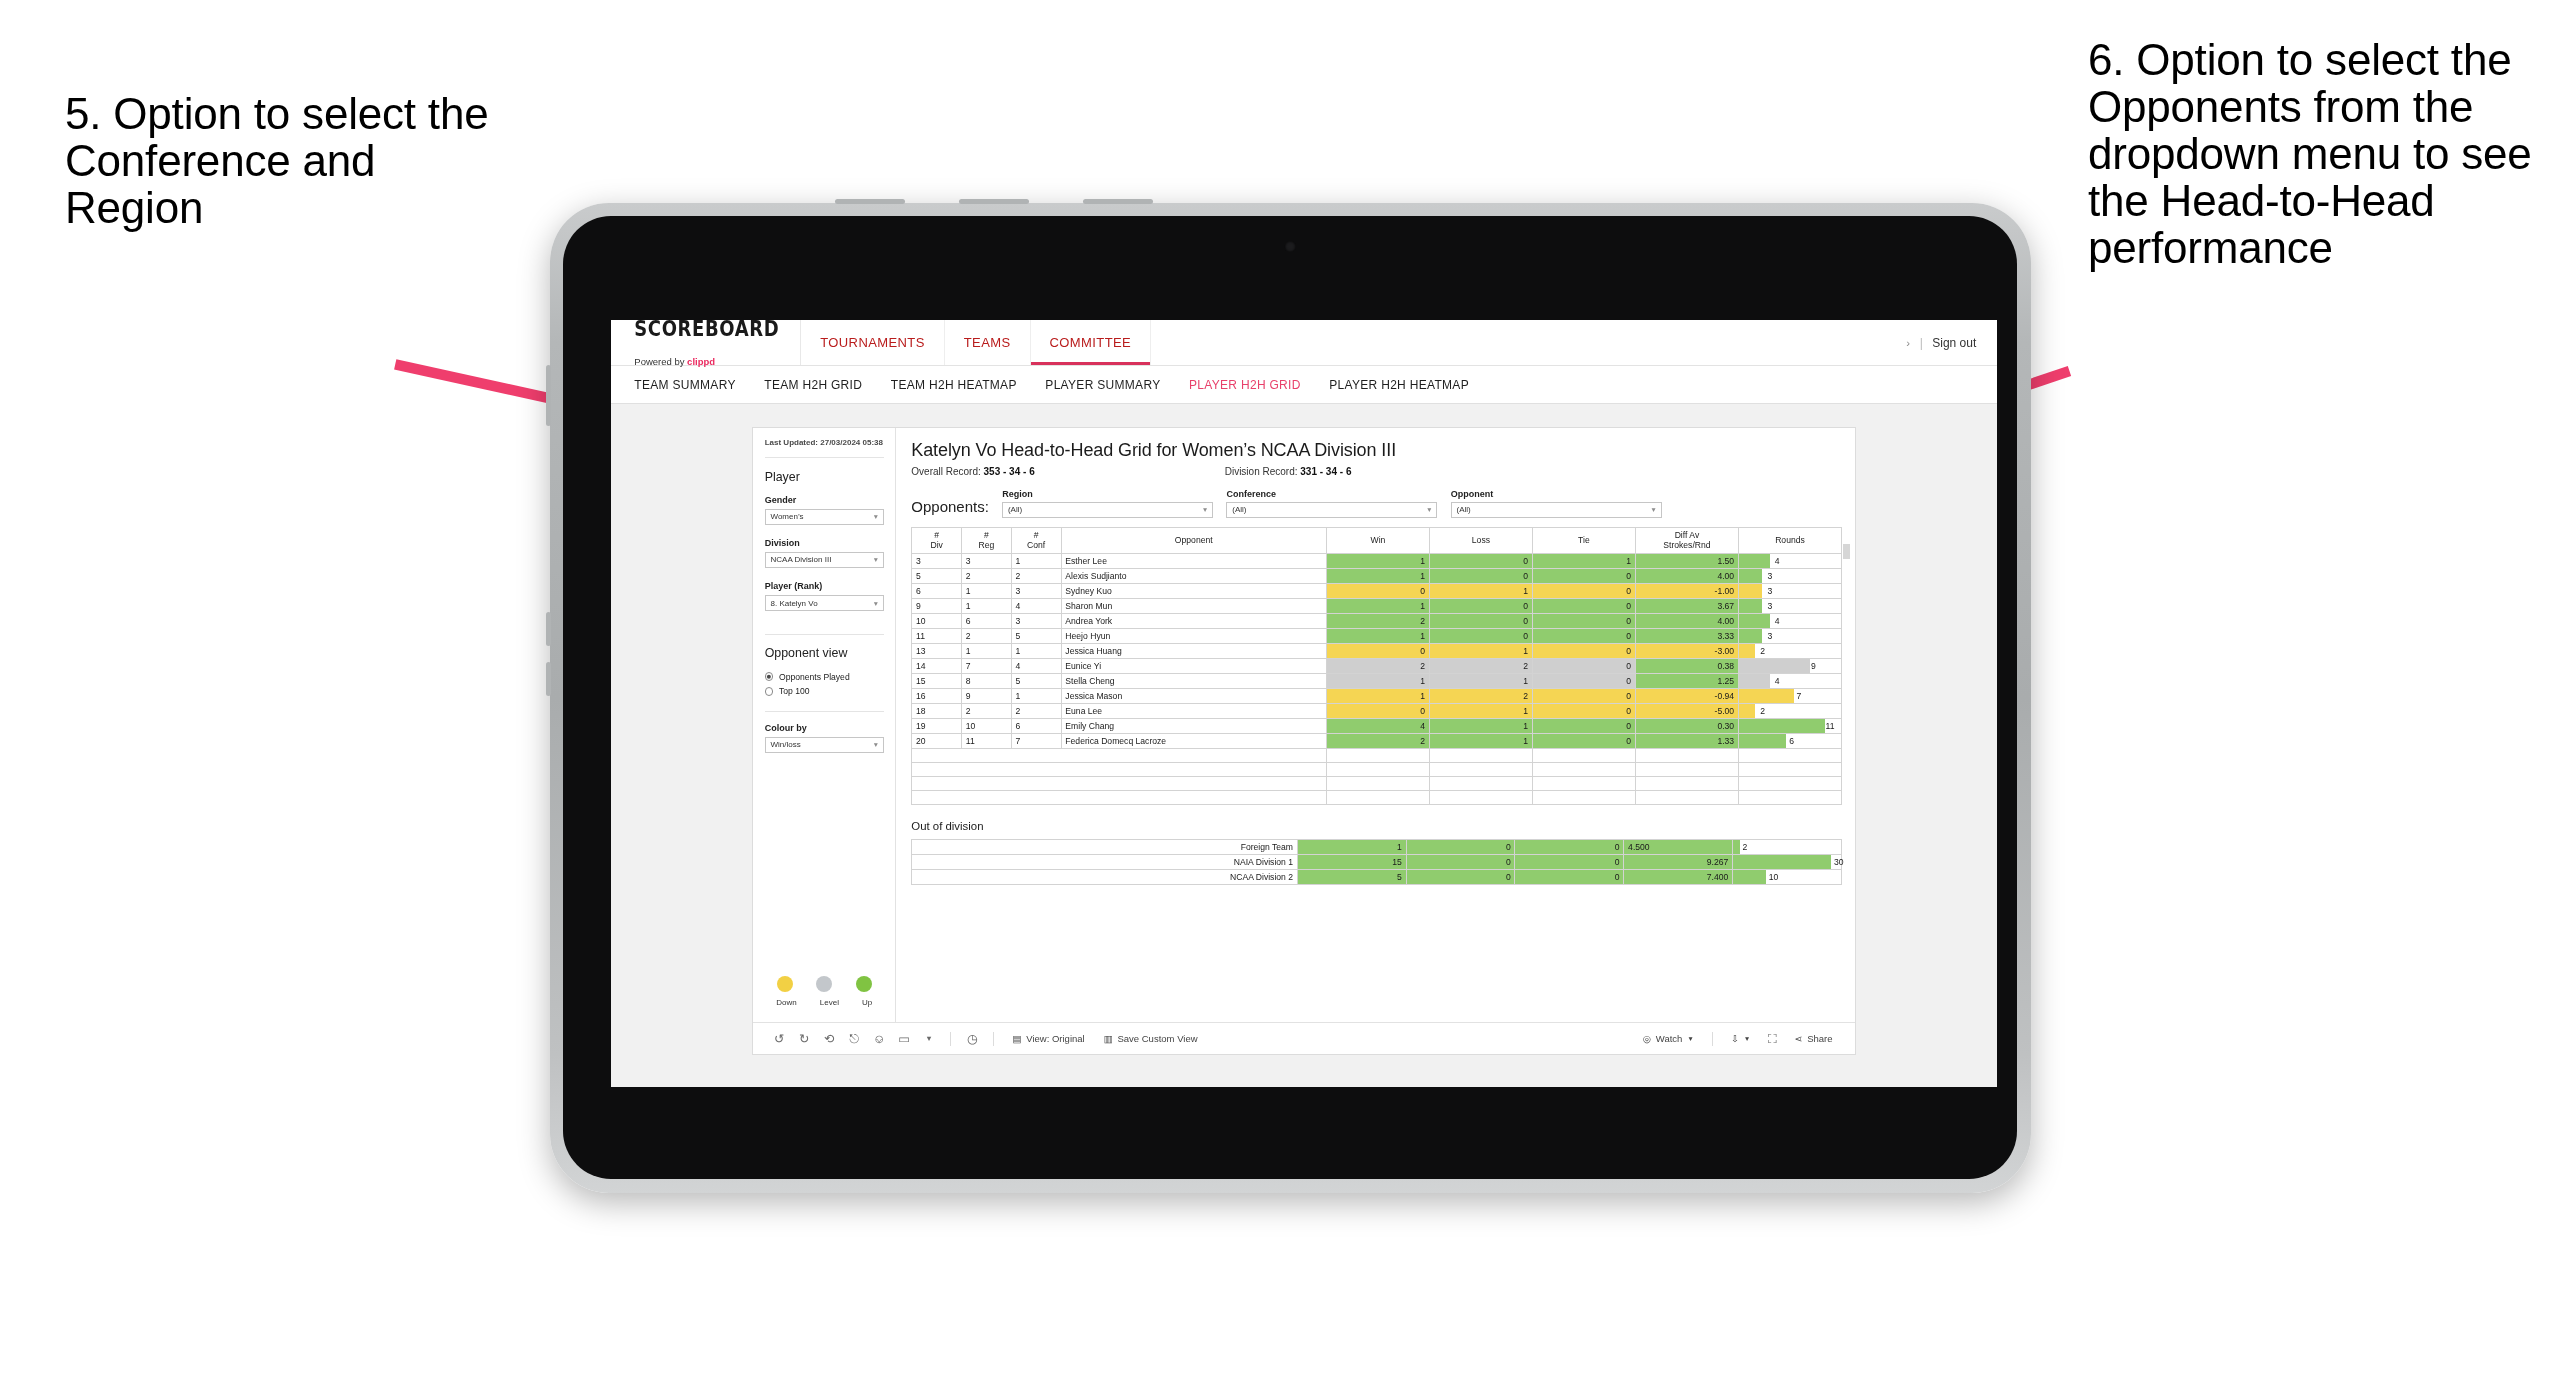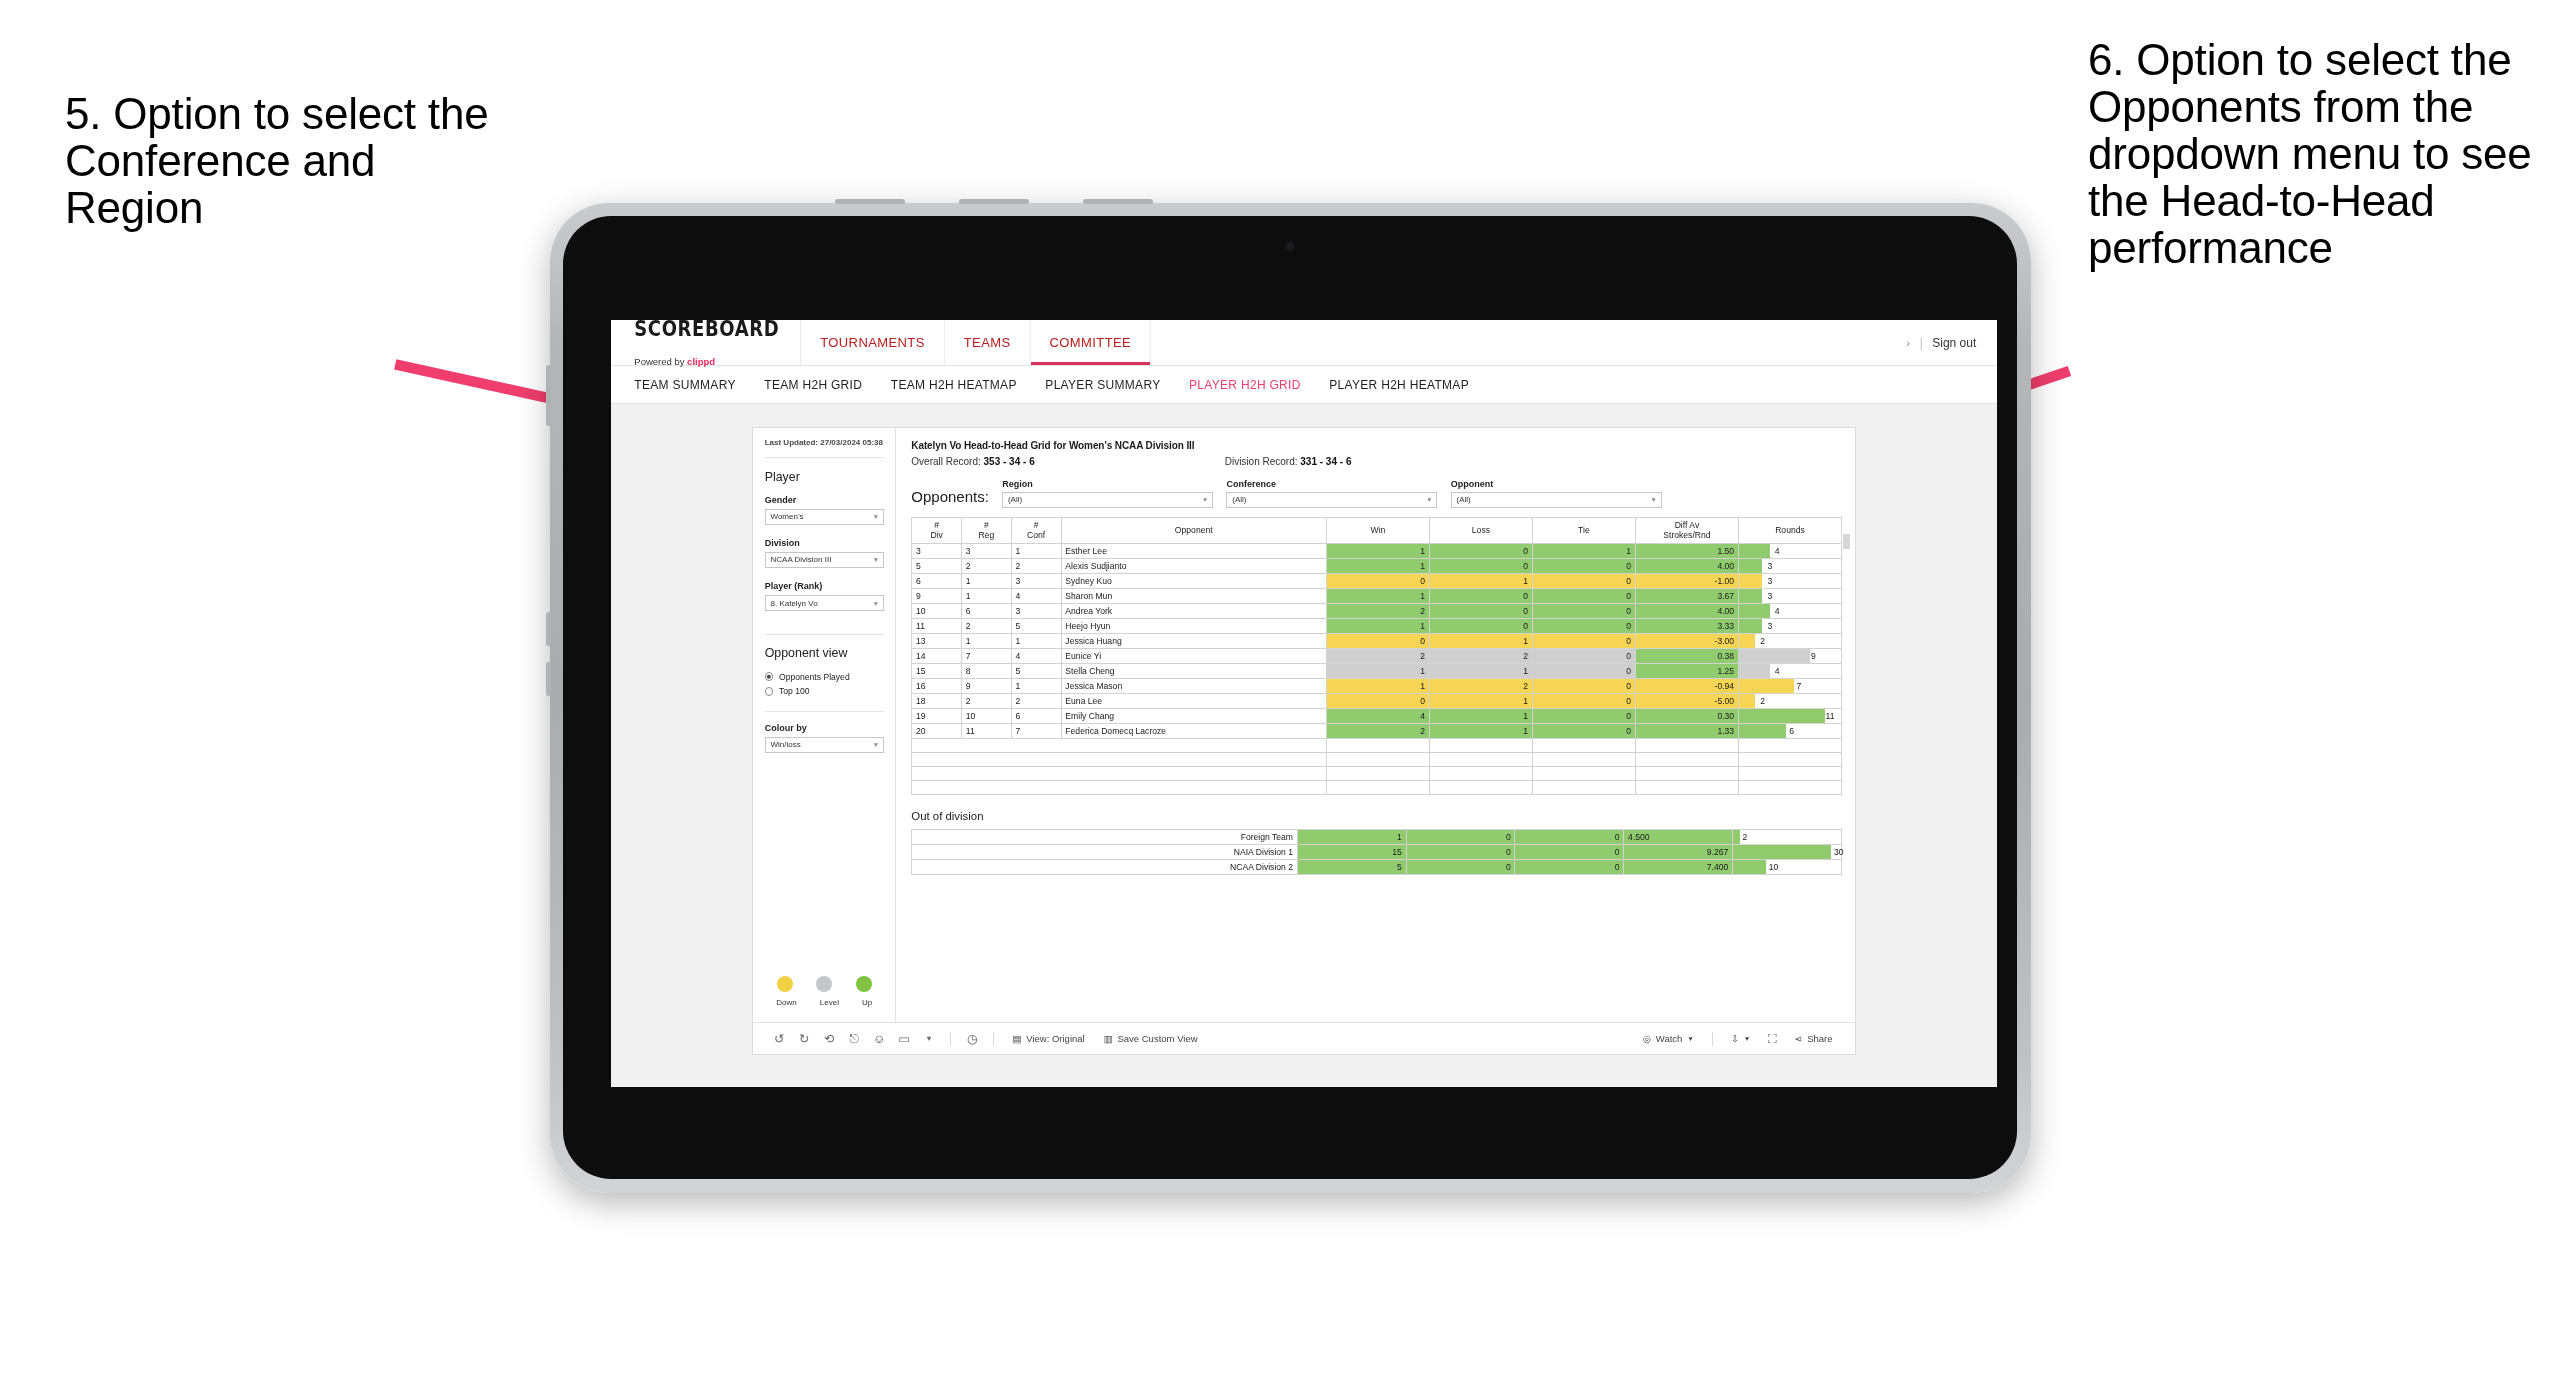--- a/index.html
+++ b/index.html
@@ -137,21 +137,21 @@
     width:4.3px; height:4.3px; border-radius:50%; background:#4a4a4a;
   }
   .radio-lab { font-size: 8.6px; color:#222; }
   .legend { margin-top: auto; padding-bottom: 15px; }
   .legend-dots { display:flex; justify-content:space-around; margin-bottom: 6.7px; }
   .ldot { width:16px; height:16px; border-radius:50%; }
   .legend-labs { display:flex; justify-content:space-around; font-size: 8px; color:#333; }
 
   
   .vmain { flex:1; padding: 11.4px 13.3px 0 15px; min-width:0; display:flex; flex-direction:column; }
-  .viz-title { font-size: 10px; font-weight:700; color:#1b1b1b; letter-spacing:-0.1px; }
+  .viz-title { font-size: 18px; font-weight:400; color:#1b1b1b; letter-spacing:-0.1px; }
   .rec-row { display:flex; margin-top: 5.7px; font-size: 10px; color:#333; }
   .rec-row .rec { font-weight:400; }
   .rec-row .rec b { font-weight:700; color:#111; }
   .rec-2 { margin-left: 190px; }
 
   .filters { display:flex; align-items:flex-end; margin-top: 11.4px; gap: 13.3px; }
   .filters .opp-lab { font-size: 15px; color:#222; padding-bottom: 2.9px; }
   .fgroup { width: 211px; }
   .fgroup .vlabel { margin-bottom: 2.9px; }
   .fgroup .vselect { margin-bottom: 0; height: 16px; }

